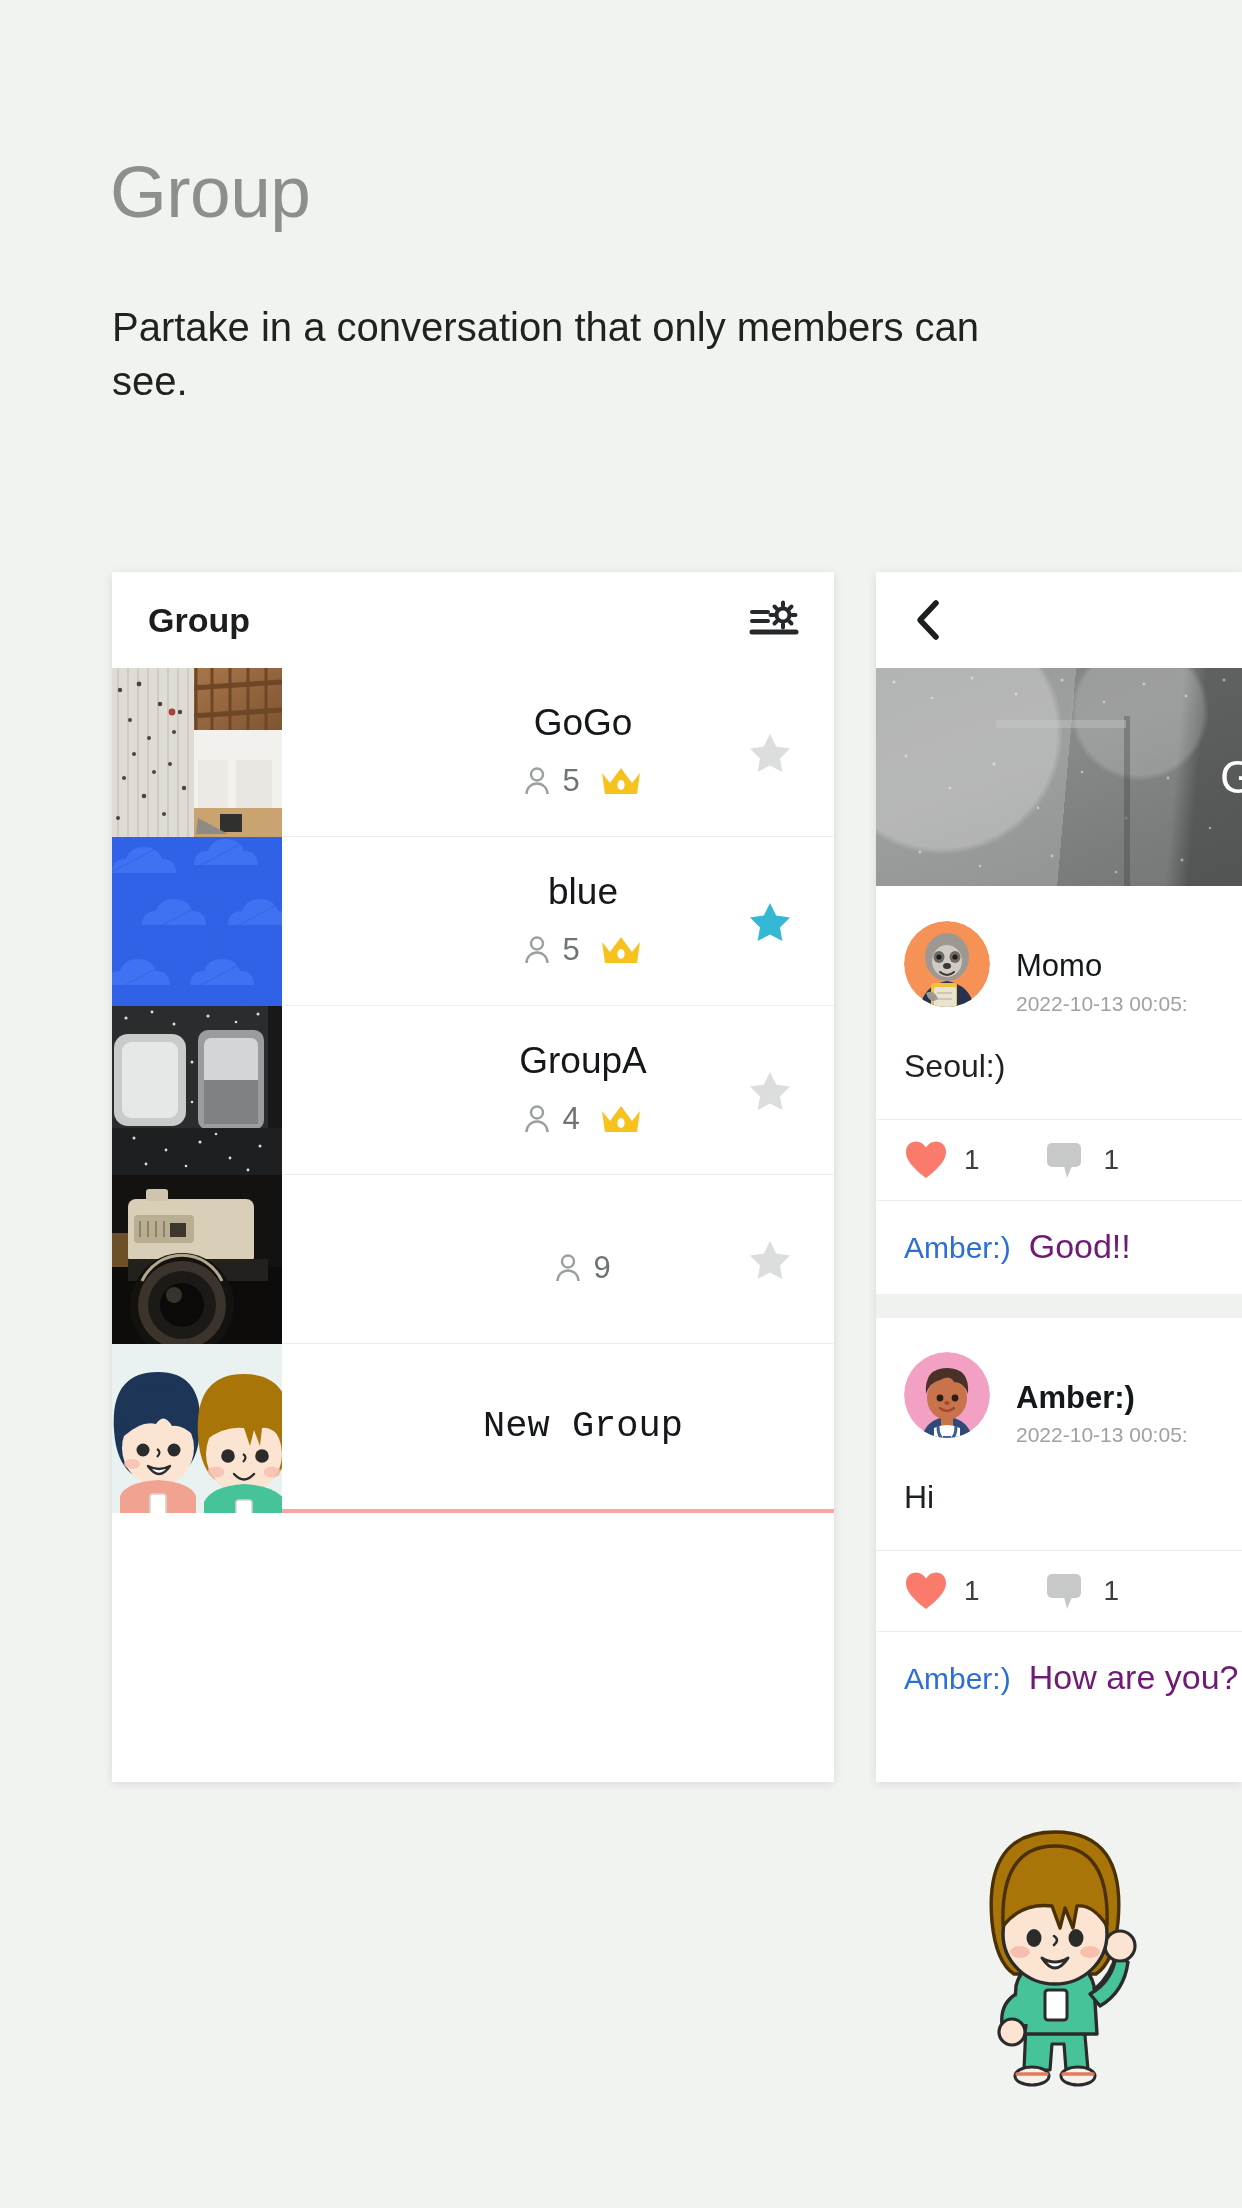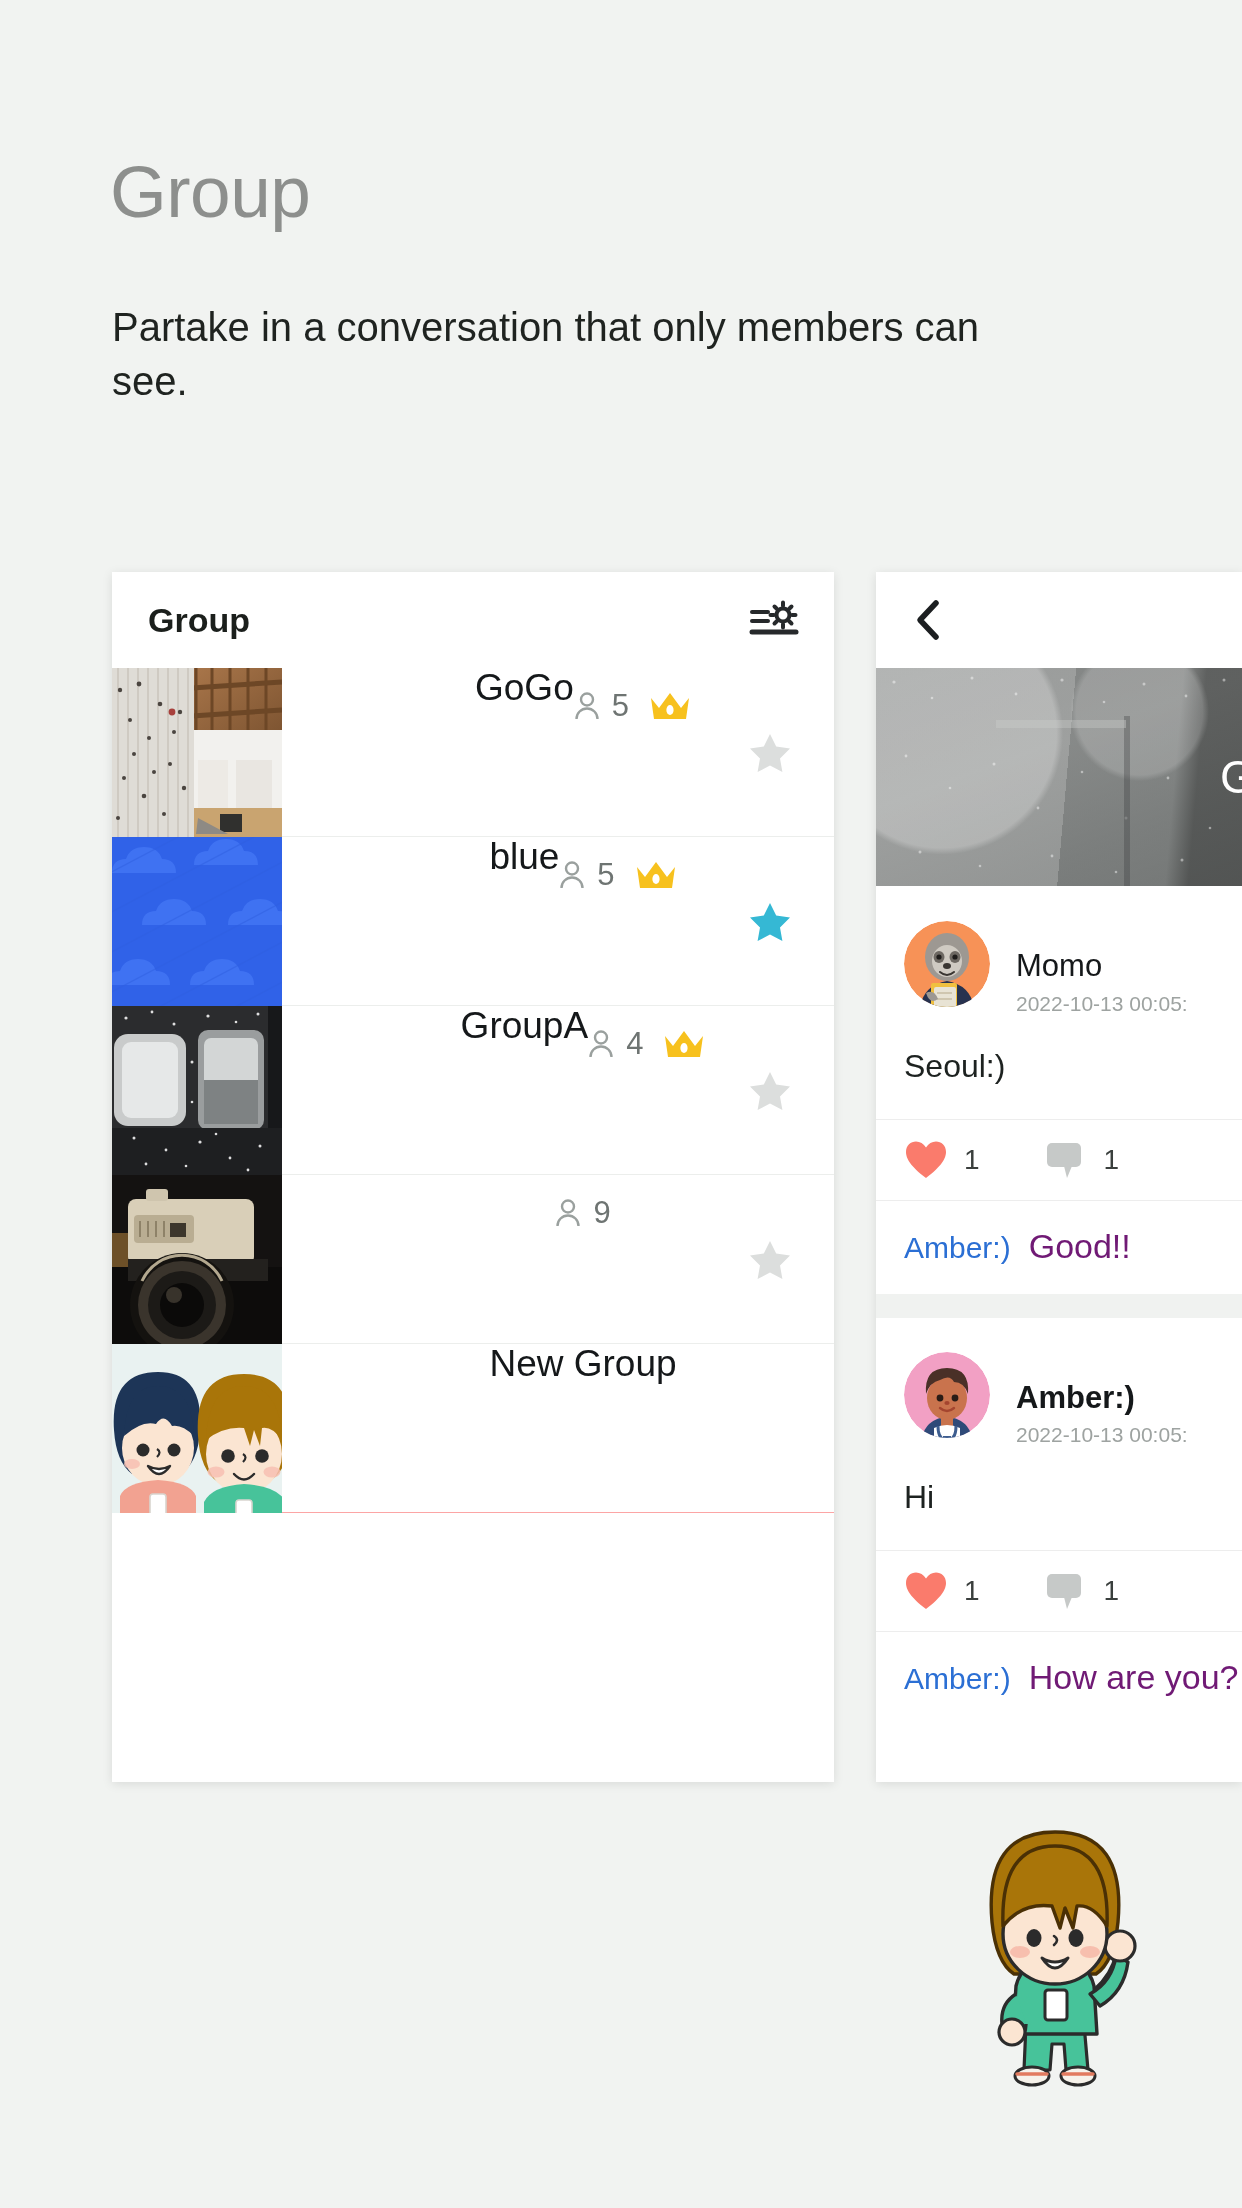--- a/index.html
+++ b/index.html
@@ -39,23 +39,23 @@
   }
   .lp-title { font-size: 34px; font-weight: 700; color: #1b1f1c; }
   .settings-icon { width: 52px; height: 46px; display: block; }
 
   
   .group-list { background: #fff; }
   .group-row {
     position: relative; display: flex; align-items: stretch;
     height: 169px; border-bottom: 1px solid #eceeec; background: #fff;
   }
-  .group-row:last-child { border-bottom: 1px solid #fca5a5; }
+  .group-row:last-child { border-bottom: 4px solid #fca5a5; font-family: Liberation Mono, monospace; }
   .thumb { width: 170px; height: 169px; flex: 0 0 170px; overflow: hidden; position: relative; }
-  .row-body { flex: 1; display: flex; justify-content: center; padding-left: 50px; }
+  .row-body { flex: 1; display: flex; flex-direction: column; justify-content: center; padding-left: 50px; align-items: center; }
   .row-name { font-size: 37px; color: #15181a; line-height: 1.1; }
   .row-meta { display: flex; align-items: center; gap: 12px; margin-top: 18px; height: 40px; }
   .person-icon { width: 26px; height: 30px; display: block; }
   .member-count { font-size: 31px; color: #6e7472; }
   .crown-icon { width: 42px; height: 32px; display: block; margin-left: 8px; }
   .star-btn {
     position: absolute; right: 42px; top: 50%; transform: translateY(-50%);
     width: 44px; height: 44px;
   }
   .star-btn svg { width: 44px; height: 44px; display: block; }

